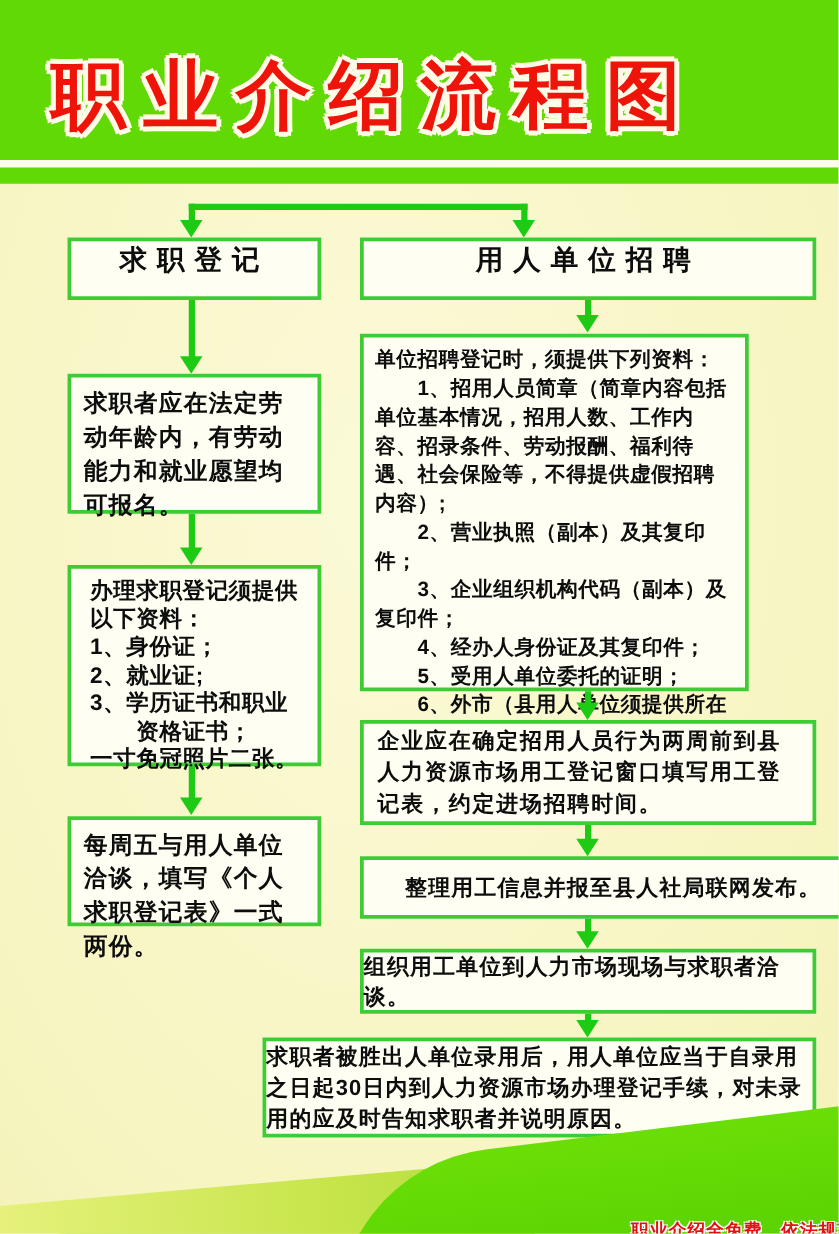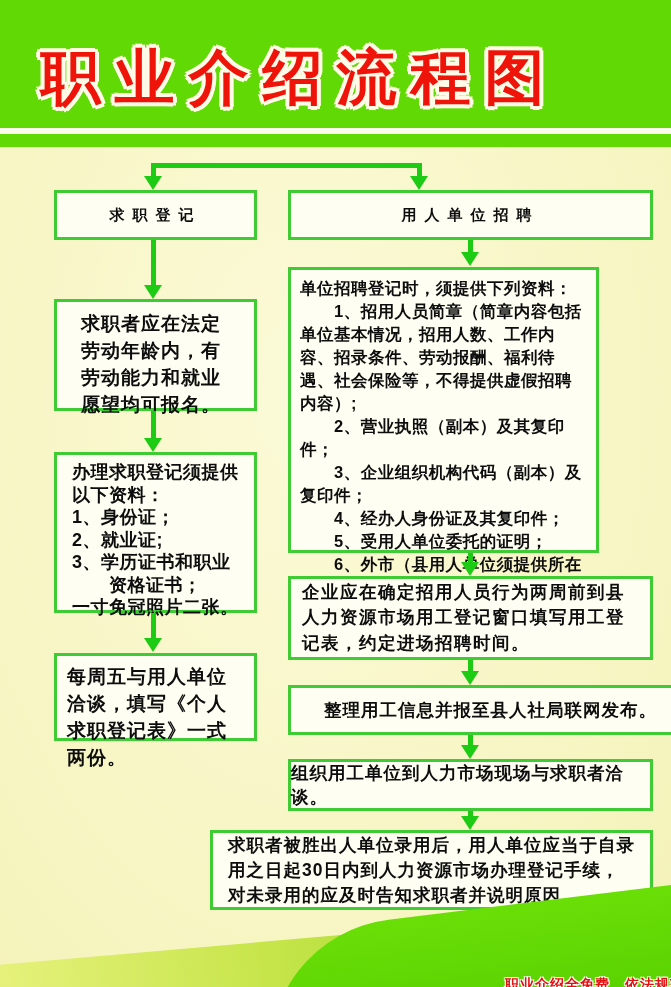--- a/index.html
+++ b/index.html
@@ -20,32 +20,32 @@
     text-shadow:
       -3px -3px 0 #fffbe8, 3px -3px 0 #fffbe8, -3px 3px 0 #fffbe8, 3px 3px 0 #fffbe8,
       0 -4px 0 #fffbe8, 0 4px 0 #fffbe8, -4px 0 0 #fffbe8, 4px 0 0 #fffbe8;
   }
   
   .fbox{
     position:absolute;background:#fefef2;border:3px solid #3ecb33;
     box-sizing:border-box;color:#0d0d0d;font-weight:700;
   }
   .fbox .txt{white-space:pre-wrap;}
-  .box-head{display:flex;align-items:center;justify-content:center;
-    font-size:15px;letter-spacing:8px;}
+  .box-head{display:flex;justify-content:center;
+    font-size:22px;letter-spacing:8px;}
   .box-l1{left:54px;top:190px;width:203px;height:50px;}
   .box-r1{left:288px;top:190px;width:365px;height:50px;}
-  .box-l2{left:54px;top:299px;width:203px;height:112px;padding:8px 24px;font-size:19px;line-height:27px;letter-spacing:1px;}
+  .box-l2{left:54px;top:299px;width:203px;height:112px;padding:8px 10px;font-size:19px;line-height:27px;letter-spacing:1px;}
   .box-l3{left:54px;top:452px;width:203px;height:161px;padding:6px 15px;font-size:18px;line-height:22.5px;letter-spacing:0.5px;}
   .box-l4{left:54px;top:653px;width:203px;height:88px;padding:7px 10px;font-size:19px;line-height:27px;letter-spacing:1px;}
   .box-r2{left:288px;top:267px;width:311px;height:286px;padding:7px 9px;font-size:16.5px;line-height:23px;letter-spacing:0.5px;}
   .box-r3{left:288px;top:576px;width:365px;height:84px;padding:4px 11px;font-size:17.5px;line-height:25.5px;letter-spacing:1.5px;display:flex;align-items:center;}
   .box-r4{left:288px;top:685px;width:405px;height:50px;font-size:17.5px;letter-spacing:1px;display:flex;align-items:center;justify-content:center;}
   .box-r5{left:288px;top:759px;width:365px;height:52px;font-size:17.5px;letter-spacing:1px;display:flex;align-items:center;}
-  .box-r6{left:210px;top:830px;width:443px;height:80px;padding:3px 15px;font-size:17.5px;line-height:25px;letter-spacing:1px;display:flex;align-items:center;}
+  .box-r6{left:210px;top:830px;width:443px;height:80px;padding:3px 0;font-size:17.5px;line-height:25px;letter-spacing:1px;display:flex;align-items:center;}
   
   .hline{position:absolute;background:#1ecb14;height:5px;}
   .vshaft{position:absolute;background:#1ecb14;width:5px;}
   .ahead{position:absolute;width:0;height:0;border-left:9px solid transparent;
     border-right:9px solid transparent;border-top:14px solid #1ecb14;}
   
   .swoosh-left{position:absolute;left:-70px;bottom:-52px;width:620px;height:95px;
     background:linear-gradient(90deg,#eef488 0%,#c6e54a 55%,#9ed42e 100%);
     transform:rotate(-5deg);border-radius:0 120px 0 0;}
   .swoosh-left2{position:absolute;left:-70px;bottom:-70px;width:520px;height:80px;

